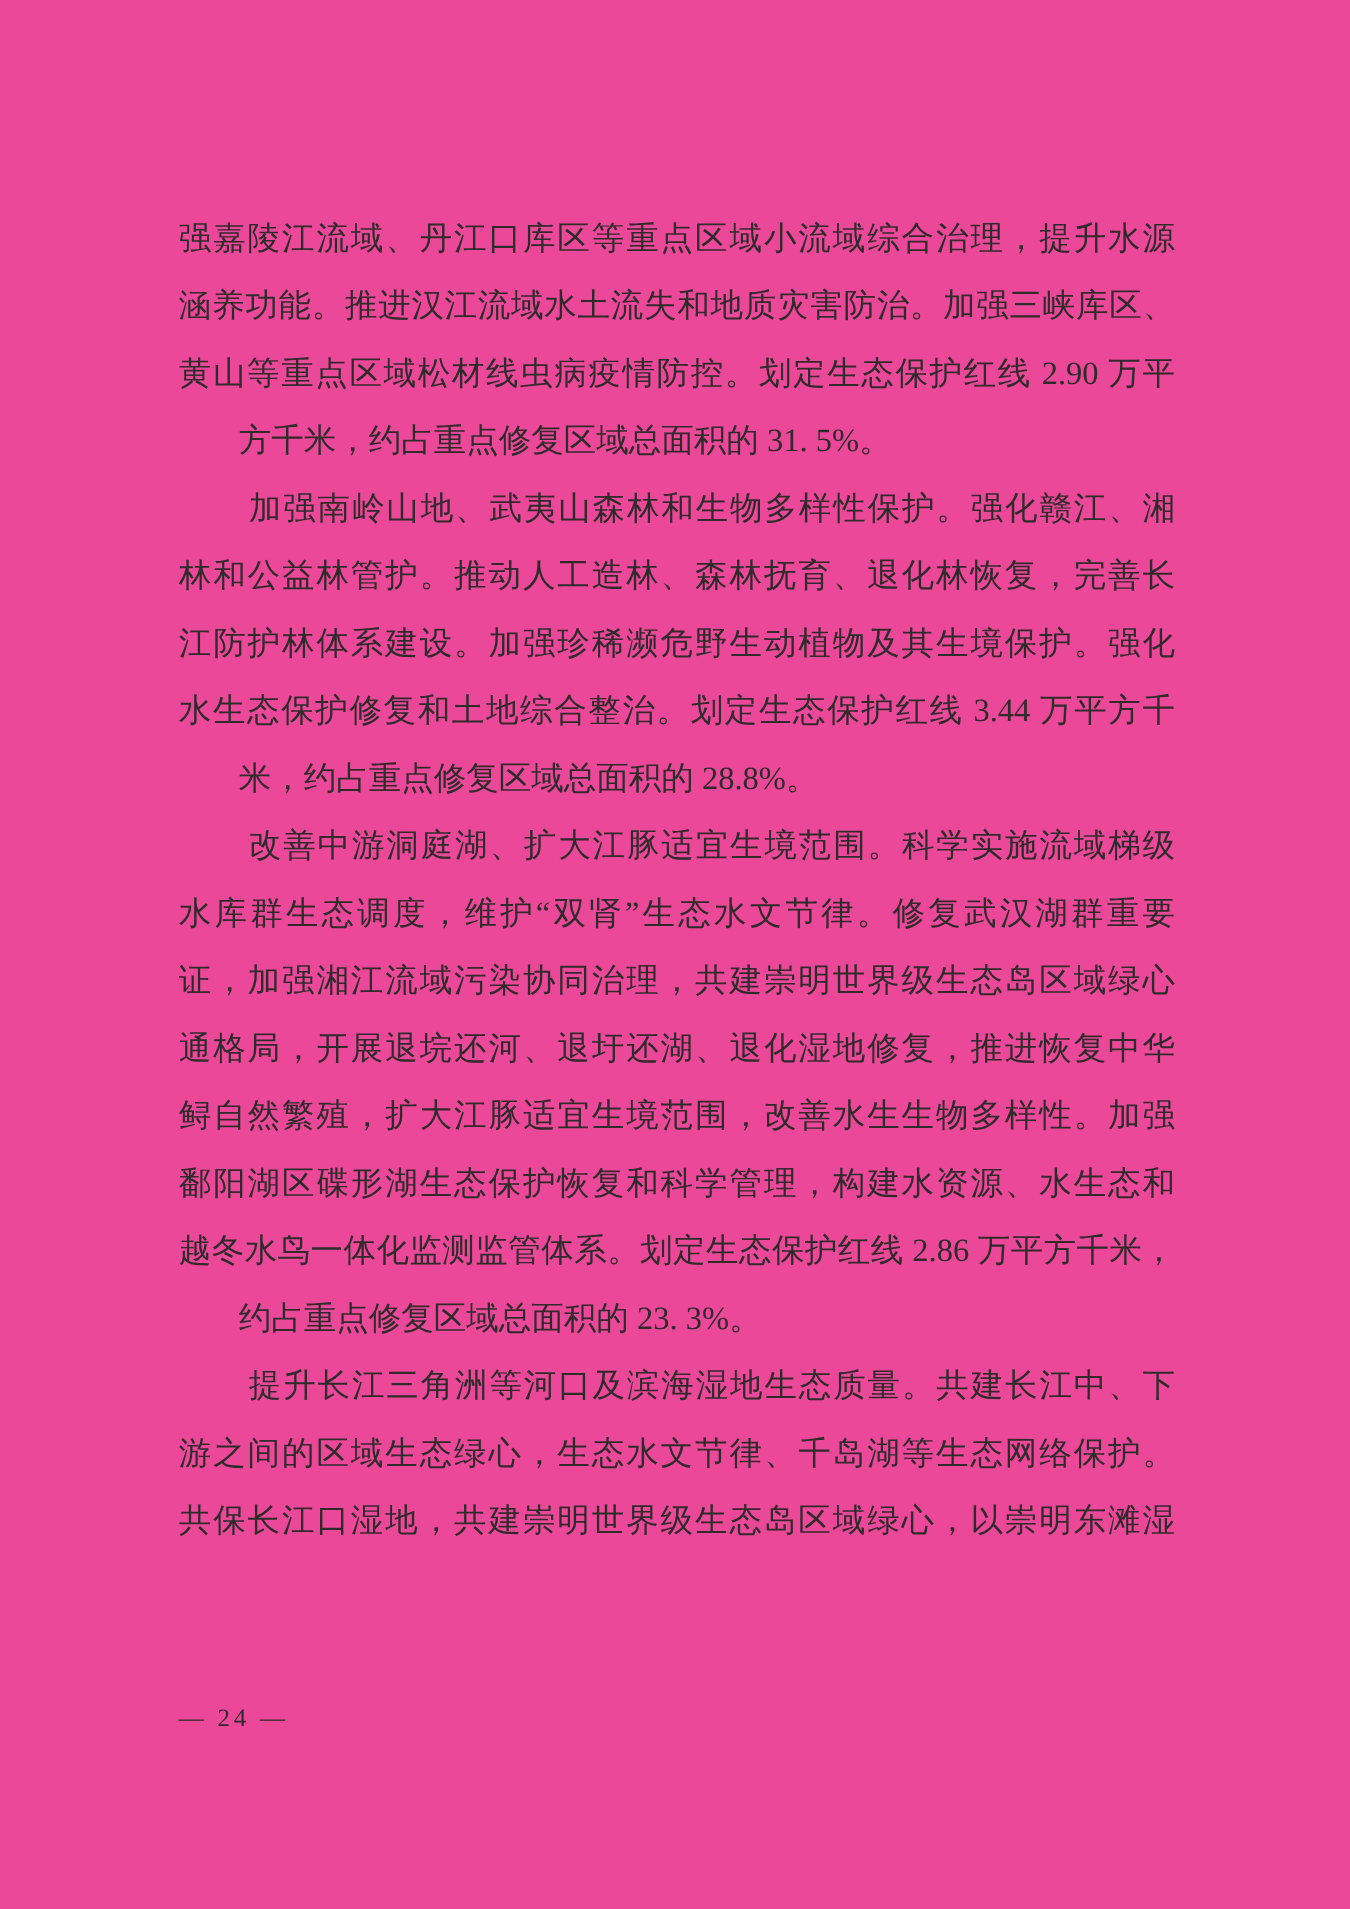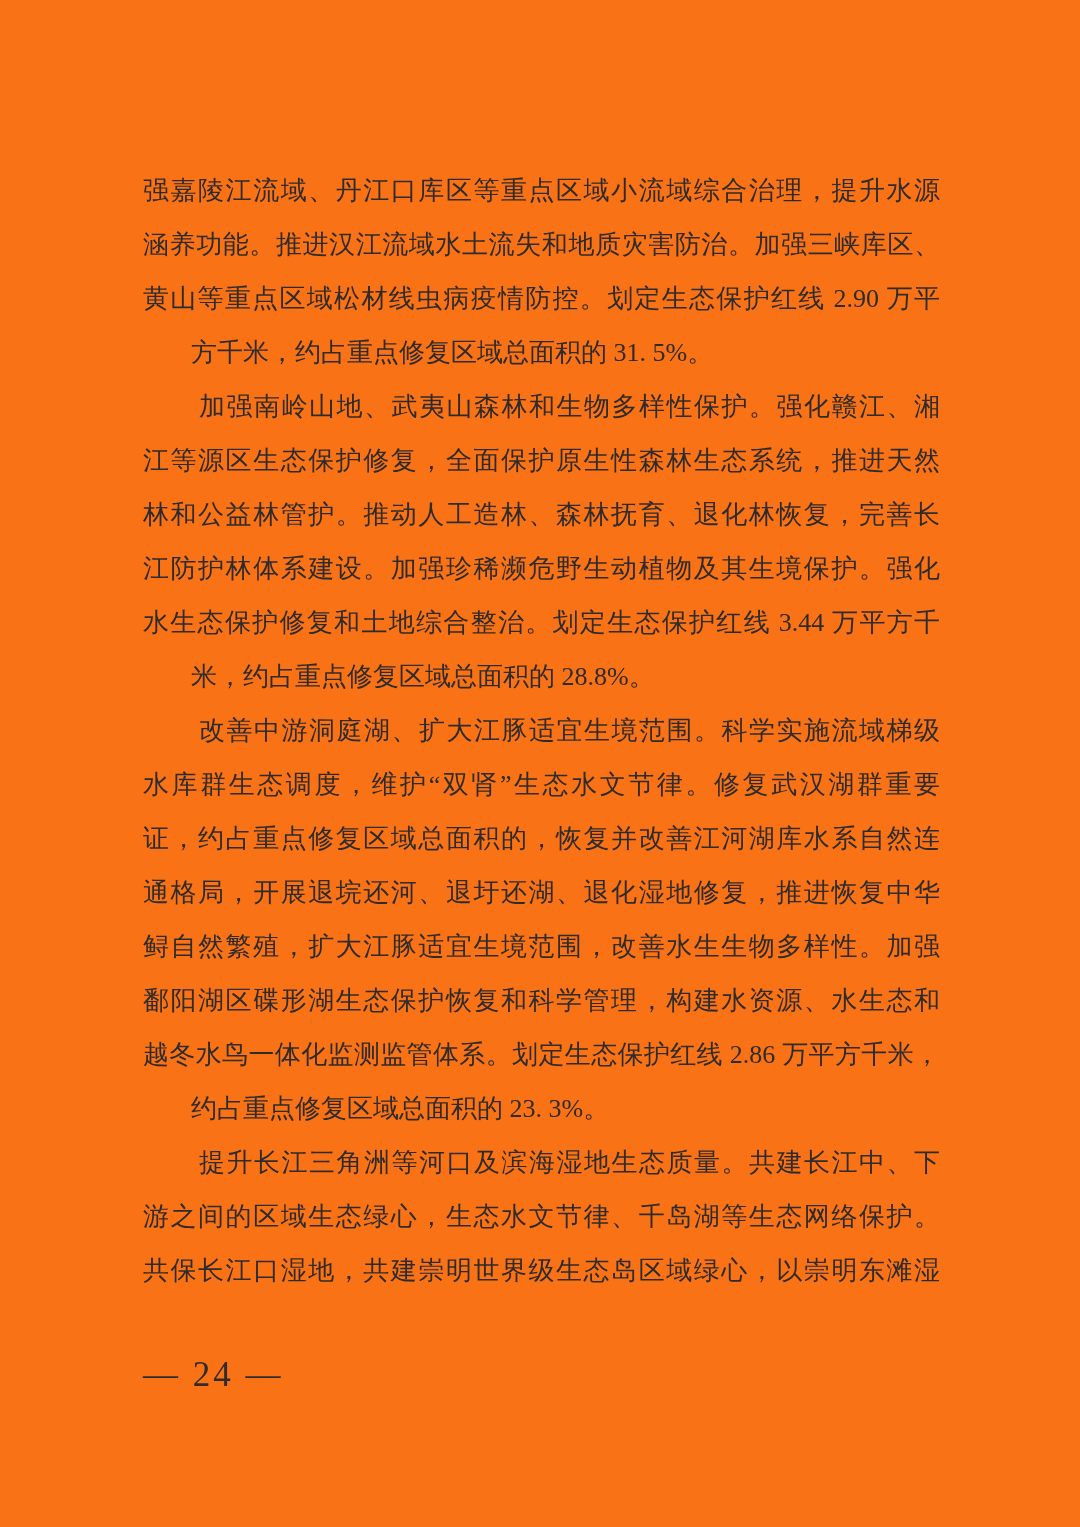--- a/index.html
+++ b/index.html
@@ -10,21 +10,21 @@
     width: 1080px;
     height: 1527px;
     background: #ffffff;
     overflow: hidden;
     font-family: "Liberation Serif", "DejaVu Serif", serif;
   }
   .page {
     position: relative;
     width: 1080px;
     height: 1527px;
-    background: #f97316;
+    background: #ec4899;
   }
   .text-block {
     position: absolute;
     left: 143px;
     top: 164px;
     width: 797px;
   }
   .paragraph {
     margin: 0;
     padding: 0;
@@ -45,52 +45,51 @@
   .line.para-end {
     text-align-last: left;
     margin-left: 48px;
   }
   .page-footer {
     position: absolute;
     left: 143px;
     top: 1354px;
     height: 42px;
     line-height: 42px;
-    font-size: 35px;
+    font-size: 20px;
     color: #2f2b2b;
     letter-spacing: 3px;
   }
 </style>
 </head>
 <body>
 
 <div class="page">
 
   <main class="text-block">
 
     <section class="paragraph">
       <div class="line">强嘉陵江流域、丹江口库区等重点区域小流域综合治理，提升水源</div>
       <div class="line">涵养功能。推进汉江流域水土流失和地质灾害防治。加强三峡库区、</div>
       <div class="line">黄山等重点区域松材线虫病疫情防控。划定生态保护红线 2.90 万平</div>
       <div class="line para-end">方千米，约占重点修复区域总面积的 31. 5%。</div>
     </section>
 
     <section class="paragraph">
       <div class="line indent">加强南岭山地、武夷山森林和生物多样性保护。强化赣江、湘</div>
-      <div class="line">江等源区生态保护修复，全面保护原生性森林生态系统，推进天然</div>
       <div class="line">林和公益林管护。推动人工造林、森林抚育、退化林恢复，完善长</div>
       <div class="line">江防护林体系建设。加强珍稀濒危野生动植物及其生境保护。强化</div>
       <div class="line">水生态保护修复和土地综合整治。划定生态保护红线 3.44 万平方千</div>
       <div class="line para-end">米，约占重点修复区域总面积的 28.8%。</div>
     </section>
 
     <section class="paragraph">
       <div class="line indent">改善中游洞庭湖、扩大江豚适宜生境范围。科学实施流域梯级</div>
       <div class="line">水库群生态调度，维护“双肾”生态水文节律。修复武汉湖群重要</div>
-      <div class="line">证，约占重点修复区域总面积的，恢复并改善江河湖库水系自然连</div>
+      <div class="line">证，加强湘江流域污染协同治理，共建崇明世界级生态岛区域绿心</div>
       <div class="line">通格局，开展退垸还河、退圩还湖、退化湿地修复，推进恢复中华</div>
       <div class="line">鲟自然繁殖，扩大江豚适宜生境范围，改善水生生物多样性。加强</div>
       <div class="line">鄱阳湖区碟形湖生态保护恢复和科学管理，构建水资源、水生态和</div>
       <div class="line">越冬水鸟一体化监测监管体系。划定生态保护红线 2.86 万平方千米，</div>
       <div class="line para-end">约占重点修复区域总面积的 23. 3%。</div>
     </section>
 
     <section class="paragraph">
       <div class="line indent">提升长江三角洲等河口及滨海湿地生态质量。共建长江中、下</div>
       <div class="line">游之间的区域生态绿心，生态水文节律、千岛湖等生态网络保护。</div>

